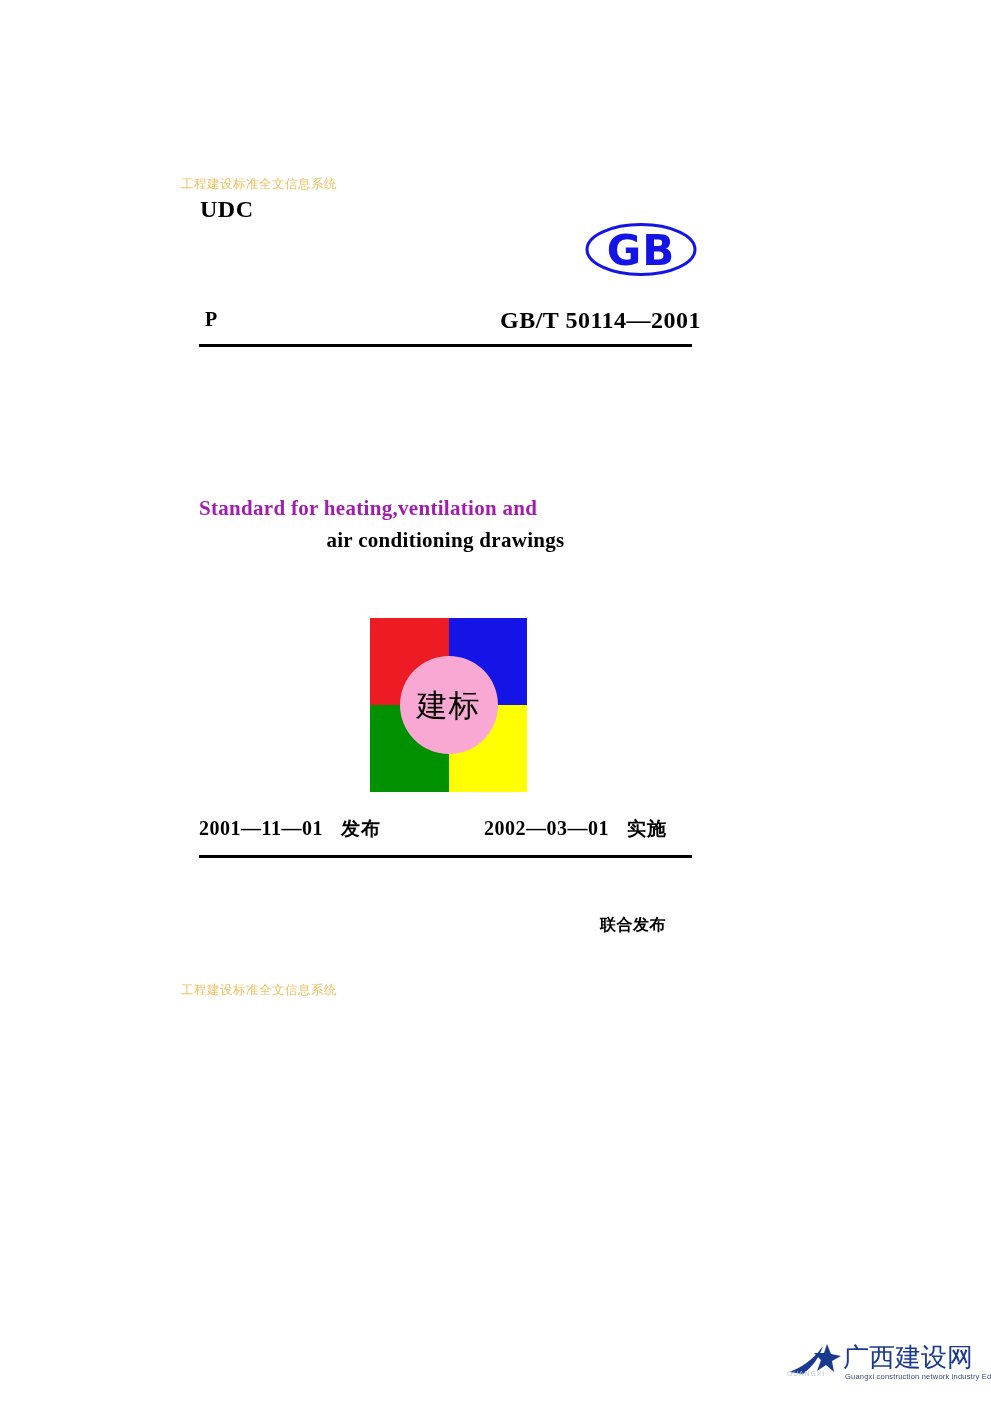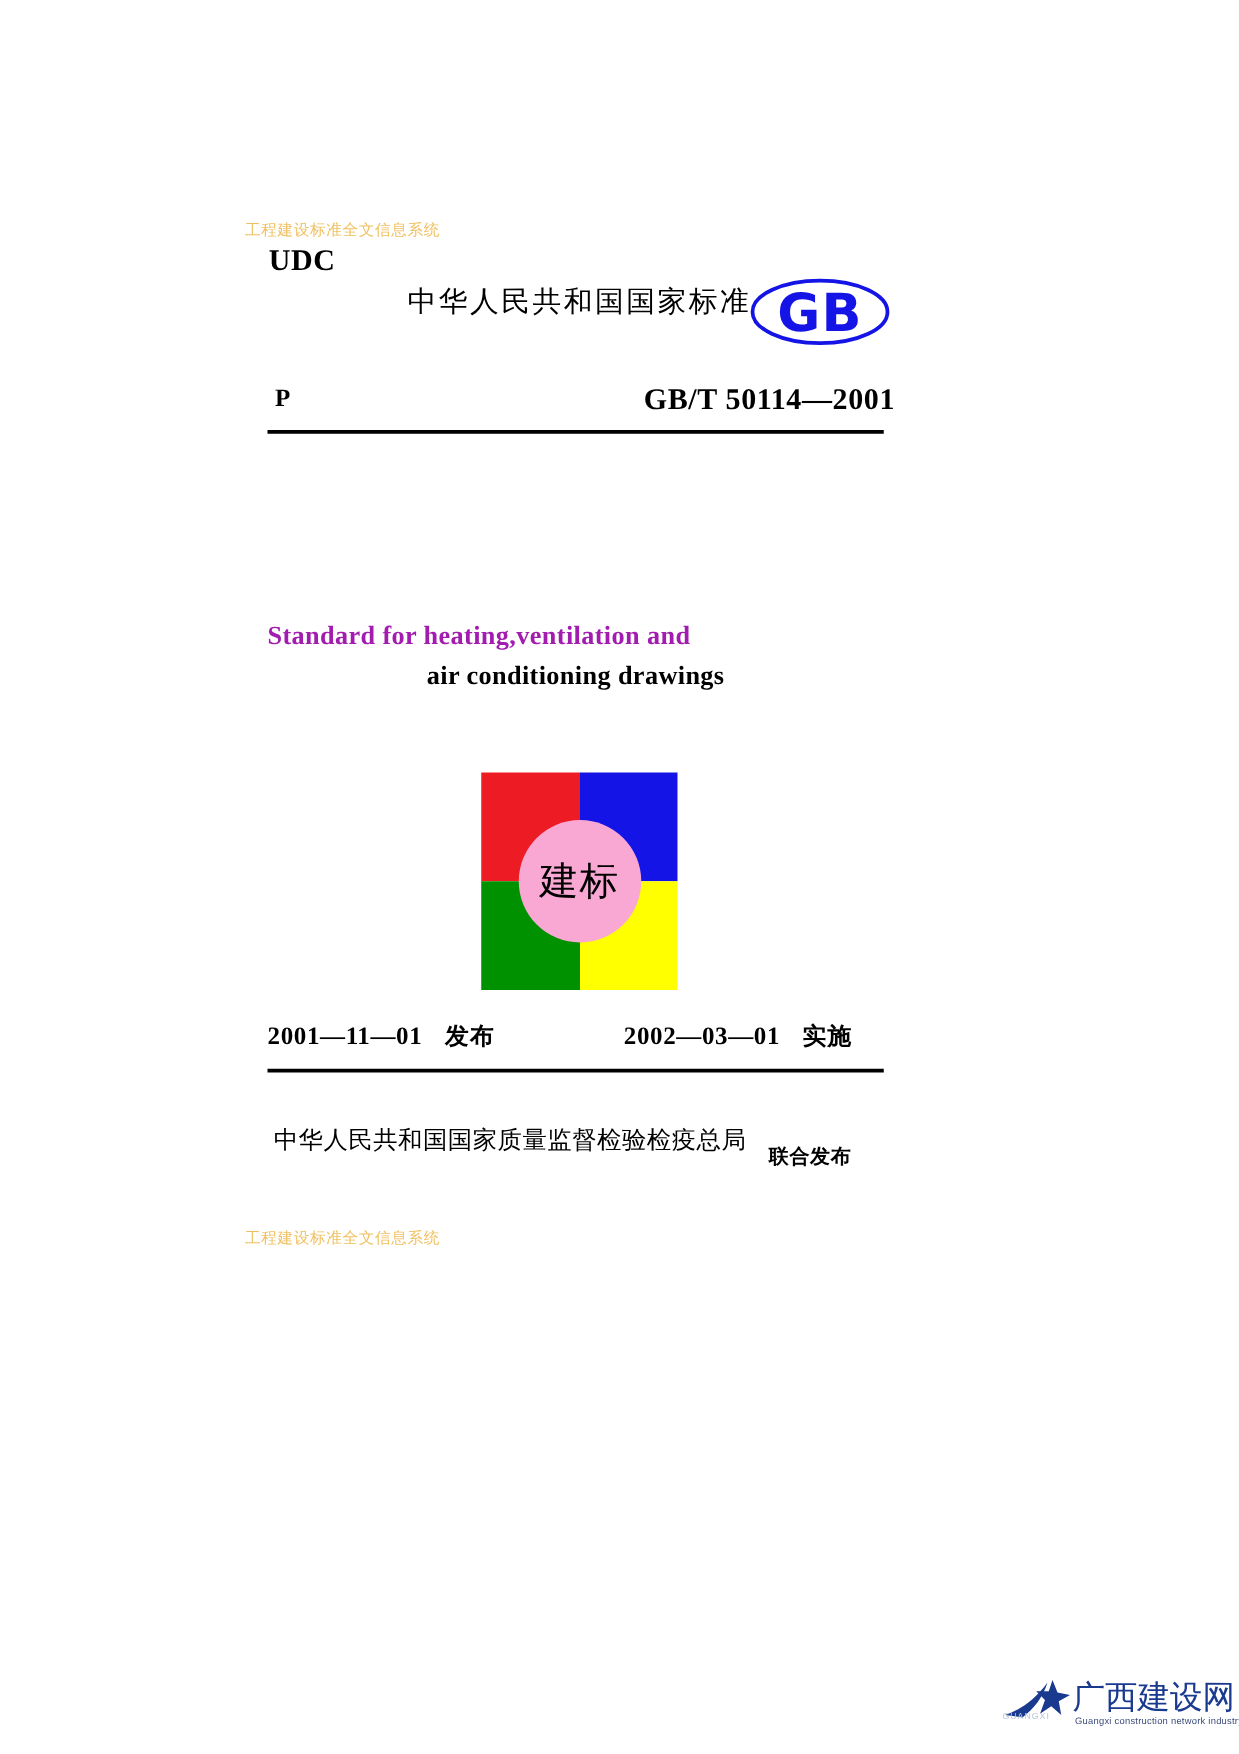--- a/index.html
+++ b/index.html
@@ -10,21 +10,21 @@
   body {
     width: 991px;
     height: 1403px;
     position: relative;
     font-family: "Liberation Serif", serif;
     overflow: hidden;
   }
 
   .page {
     position: absolute;
-    left: 15px; top: 0;
+    left: 0; top: 0;
     width: 899px;
     height: 1403px;
     background: #fff;
   }
 
   
   .wm-top {
     position: absolute;
     left: 181px;
     top: 176px;
@@ -317,21 +317,20 @@
 </style>
 </head>
 <body>
 
 <div class="page">
 
   <div class="wm-top">工程建设标准全文信息系统</div>
 
   <div class="udc">UDC</div>
 
-  <div class="nat-std">中华人民共和国国家标准</div>
 
   <div class="gb-logo">
     <svg width="112" height="55" viewBox="0 0 112 55" xmlns="http://www.w3.org/2000/svg">
       <ellipse cx="56" cy="27.5" rx="54" ry="25" fill="none" stroke="#1414e6" stroke-width="3"></ellipse>
       <text x="56" y="43" text-anchor="middle" font-family="DejaVu Sans, sans-serif" font-size="42" font-weight="bold" fill="#1414e6" letter-spacing="1">GB</text>
     </svg>
   </div>
 
   <div class="code-p">P</div>
   <div class="std-num">GB/T 50114—2001</div>
@@ -354,21 +353,20 @@
   <div class="date-issue">
     <span>2001—11—01</span><span class="word">发布</span>
   </div>
 
   <div class="date-effect">
     <span>2002—03—01</span><span class="word">实施</span>
   </div>
 
   <div class="rule-bottom"></div>
 
-  <div class="pub-1">中华人民共和国国家质量监督检验检疫总局</div>
   <div class="pub-joint">联合发布</div>
 
   <div class="wm-bottom">工程建设标准全文信息系统</div>
 
   <div class="site-logo">
     <div class="star">
       <svg width="58" height="38" viewBox="0 0 58 38" xmlns="http://www.w3.org/2000/svg">
         <path d="M6 30 C18 26 30 18 40 4 C36 16 30 24 20 32 Z" fill="#1a3a8f"></path>
         <path d="M44 2 L48 12 L58 14 L49 19 L51 30 L43 23 L34 29 L38 18 L31 11 L41 11 Z" fill="#1a3a8f"></path>
       </svg>

